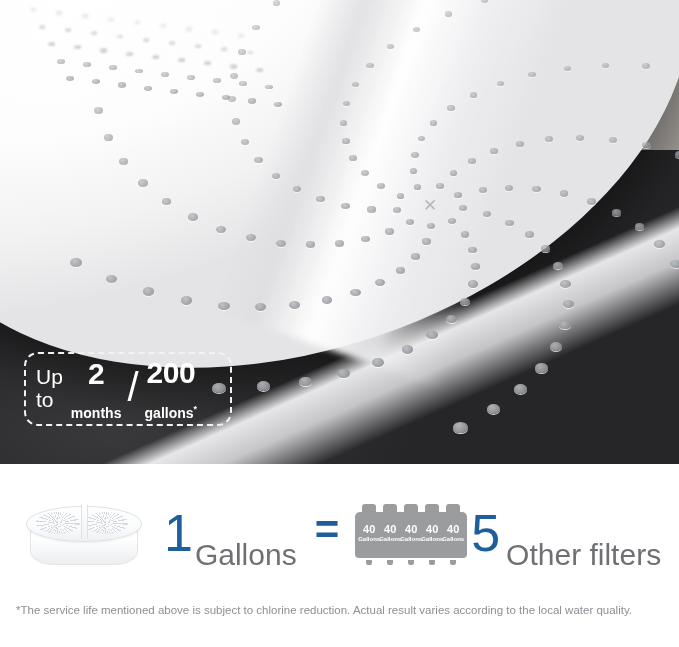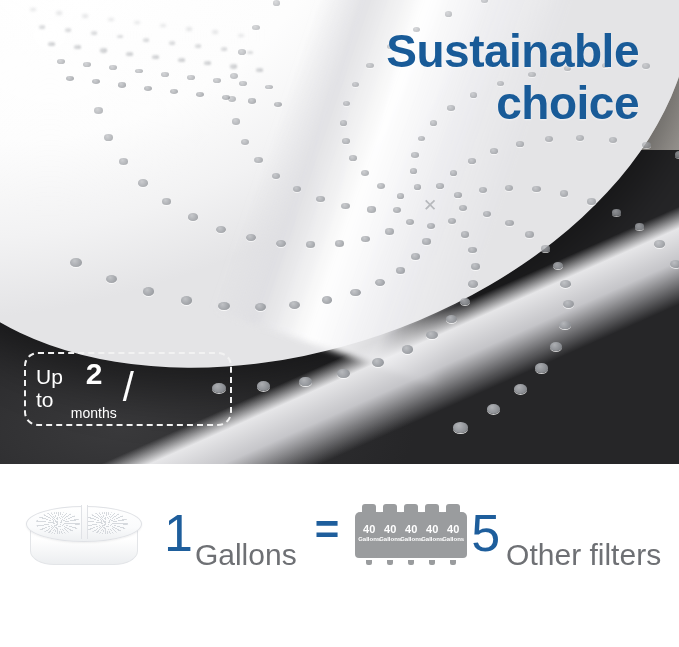--- a/index.html
+++ b/index.html
@@ -135,21 +135,21 @@
   }
   .badge-big {
     color: #ffffff;
     font-size: 30px;
     font-weight: bold;
     letter-spacing: -0.5px;
   }
   .badge-small {
     color: #ffffff;
     font-size: 14px;
-    font-weight: normal;
+    font-weight: bold;
     margin-top: 17px;
   }
   .badge-slash {
     color: #ffffff;
     font-size: 40px;
     font-weight: 300;
     margin: 0 6px;
     transform: translateY(-2px);
   }
   .sup { font-size: 9px; vertical-align: super; }
@@ -482,35 +482,35 @@
       <div class="hole" style="left: 118px; top: 82.4px; width: 8.3px; height: 5.146px; opacity: 0.7; filter: blur(0.48px);"></div>
       <div class="hole" style="left: 144px; top: 85.6px; width: 8.3px; height: 5.146px; opacity: 0.7; filter: blur(0.48px);"></div>
       <div class="hole" style="left: 170px; top: 88.8px; width: 8.3px; height: 5.146px; opacity: 0.7; filter: blur(0.48px);"></div>
       <div class="hole" style="left: 196px; top: 92px; width: 8.3px; height: 5.146px; opacity: 0.7; filter: blur(0.48px);"></div>
       <div class="hole" style="left: 222px; top: 95.2px; width: 8.3px; height: 5.146px; opacity: 0.7; filter: blur(0.48px);"></div>
       <div class="hole" style="left: 248px; top: 98.4px; width: 8.3px; height: 5.146px; opacity: 0.7; filter: blur(0.48px);"></div>
       <div class="hole" style="left: 274px; top: 101.6px; width: 8.3px; height: 5.146px; opacity: 0.7; filter: blur(0.48px);"></div>
     </div>
   <div class="xmark">✕</div>
 
-  <div class="headline">
-    <span>Sustainable</span>
-    <span class="l2">choice</span>
-  </div>
 
   <div class="badge">
     <div class="badge-upto">
       <span>Up</span><br>
       <span>to</span>
     </div>
     <div class="badge-col">
       <span class="badge-big">2</span>
       <span class="badge-small">months</span>
     </div>
     <div class="badge-slash">/</div>
+    <div class="badge-col">
+      <span class="badge-big">200</span>
+      <span class="badge-small"><span>gallons</span><span class="sup">*</span></span>
+    </div>
   </div>
 </div>
 
 <div class="bottom">
   <div class="compare">
 
     <div class="prod">
       <div class="prod-body"></div>
       <div class="prod-top"></div>
       <div class="prod-mesh left"></div>
@@ -573,14 +573,15 @@
             <span class="u">Gallons</span>
           </div>
         </div>
       </div>
 
     <div class="eq-num2">5</div>
     <div class="eq-word2">Other filters</div>
   </div>
 
   <div class="notes">
+    <div class="note">*The service life mentioned above is subject to chlorine reduction. Actual result varies according to the local water quality.</div>
   </div>
 </div>
 
 </body></html>

